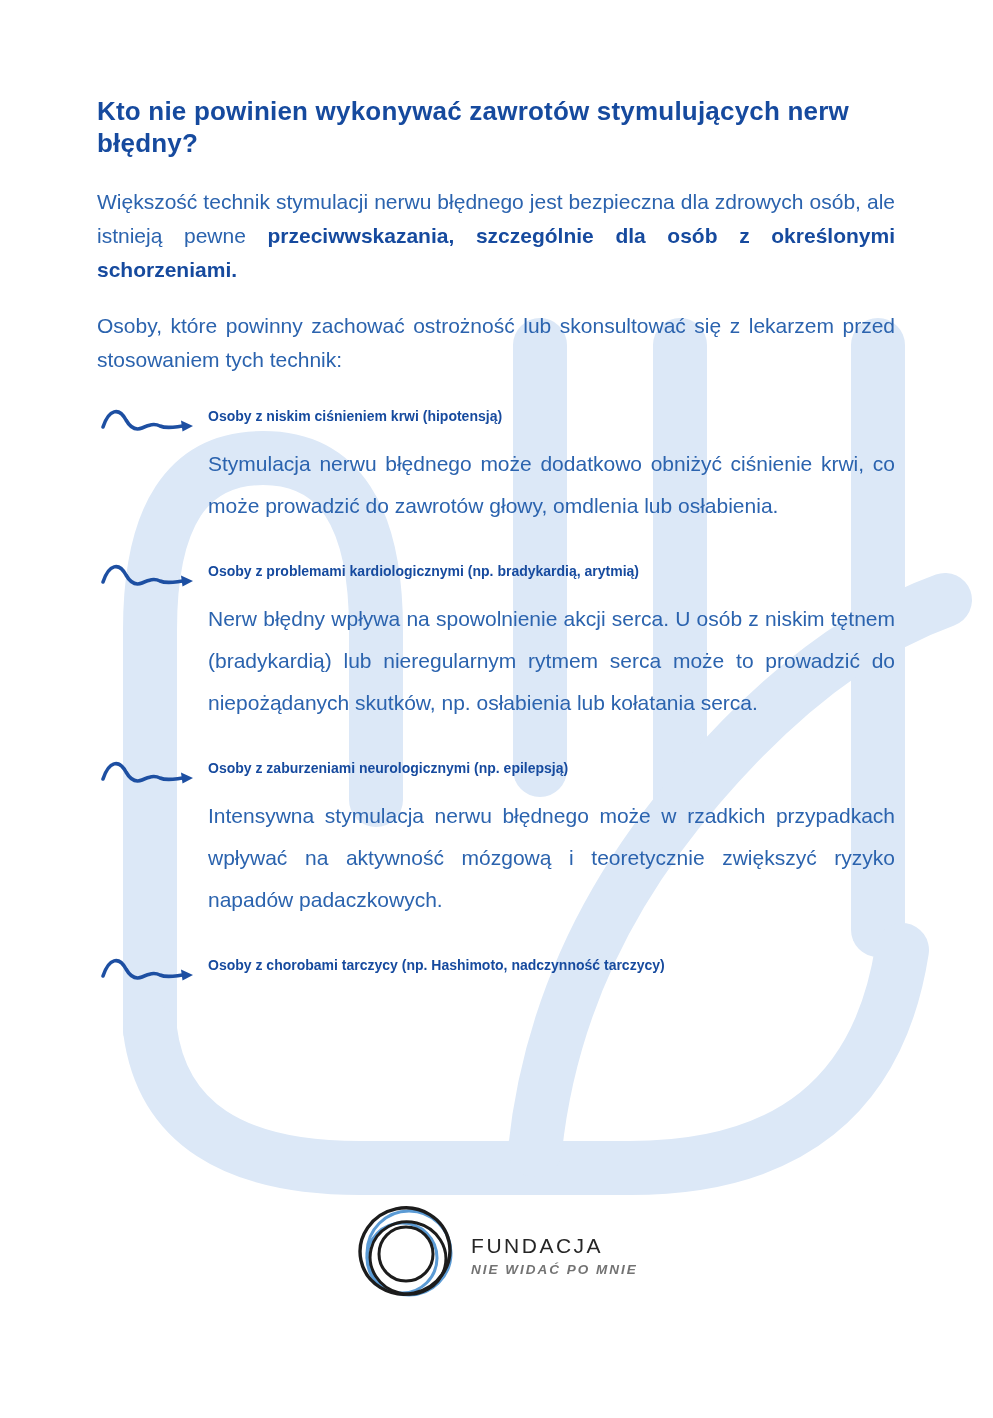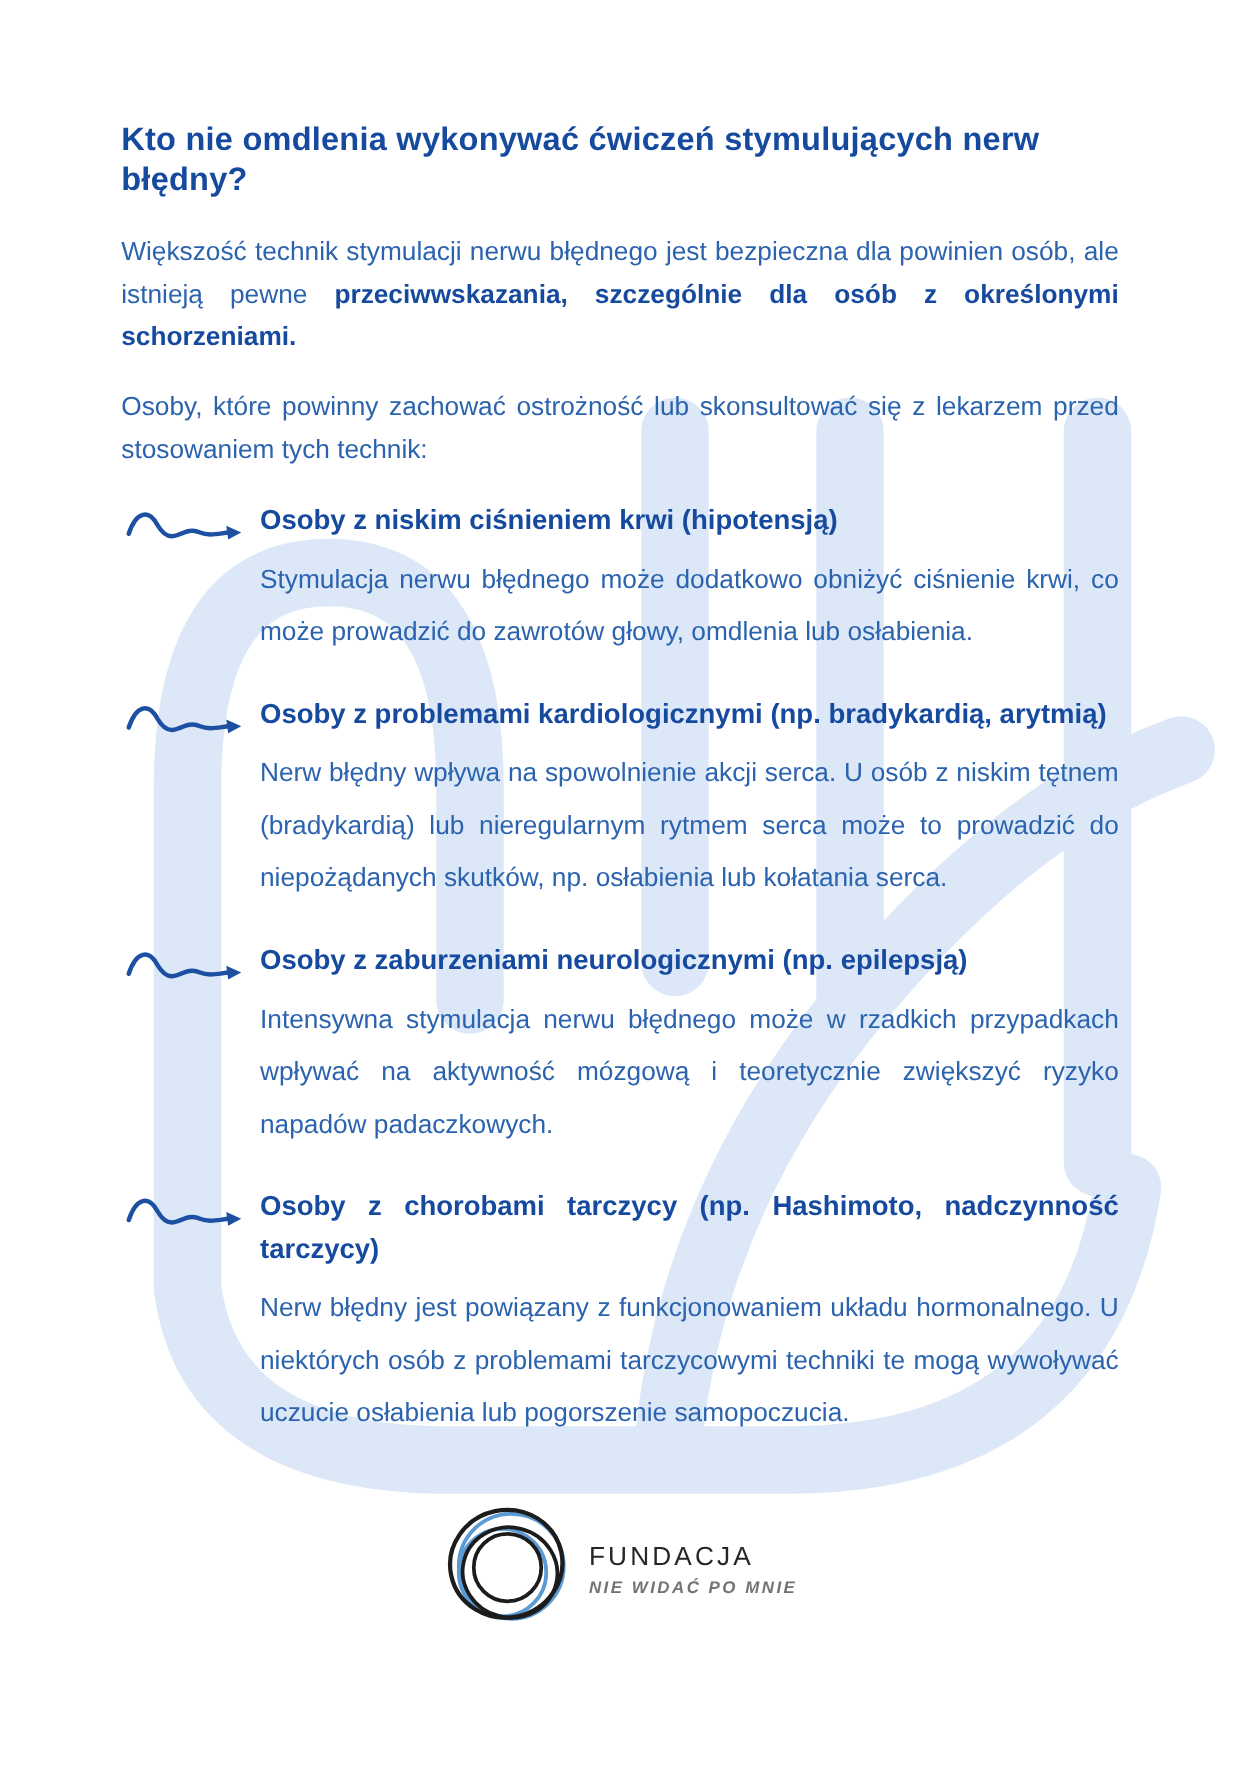--- a/index.html
+++ b/index.html
@@ -42,21 +42,21 @@
     position:relative;
     padding-left:111px;
     margin-bottom:27px;
   }
   .item .squiggle{
     position:absolute;left:2px;top:4px;
     width:96px;height:32px;
   }
   .item-heading{
     margin:0 0 10px 0;
-    font-size:22px;line-height:34px;font-weight:700;
+    font-size:14px;line-height:34px;font-weight:700;
     color:#164a9e;
     text-align:justify;
   }
   .item-body{
     margin:0;
     font-size:21px;line-height:42px;
     color:#2b63ae;
     text-align:justify;
   }
   
@@ -90,23 +90,23 @@
     <path d="M878 345 L878 930"></path>
 
     <path d="M150 1030 Q168 1168 360 1168 L630 1168 Q868 1168 902 950"></path>
 
     <path d="M945 600 Q820 645 700 785 Q556 950 535 1150"></path>
   </g>
 </svg>
 
 <div class="content">
 
-  <h1 class="page-title">Kto nie omdlenia wykonywać ćwiczeń stymulujących nerw błędny?</h1>
+  <h1 class="page-title">Kto nie powinien wykonywać zawrotów stymulujących nerw błędny?</h1>
 
-  <p class="intro"><span>Większość technik stymulacji nerwu błędnego jest bezpieczna dla powinien osób, ale istnieją pewne </span><span class="bold">przeciwwskazania, szczególnie dla osób z określonymi schorzeniami.</span></p>
+  <p class="intro"><span>Większość technik stymulacji nerwu błędnego jest bezpieczna dla zdrowych osób, ale istnieją pewne </span><span class="bold">przeciwwskazania, szczególnie dla osób z określonymi schorzeniami.</span></p>
 
   <p class="intro second">Osoby, które powinny zachować ostrożność lub skonsultować się z lekarzem przed stosowaniem tych technik:</p>
 
   <div class="item">
     <svg class="squiggle" viewBox="0 0 96 32">
       <path d="M4 24 C 10 6, 20 4, 27 17 C 31 24, 36 28, 43 25 C 50 22, 55 20, 61 23 C 68 26, 75 24, 84 23" fill="none" stroke="#1d4fa2" stroke-width="3.6" stroke-linecap="round"></path>
       <polygon points="94,23 82,17.5 83.5,28.5" fill="#1d4fa2"></polygon>
     </svg>
     <h2 class="item-heading">Osoby z niskim ciśnieniem krwi (hipotensją)</h2>
     <p class="item-body">Stymulacja nerwu błędnego może dodatkowo obniżyć ciśnienie krwi, co może prowadzić do zawrotów głowy, omdlenia lub osłabienia.</p>
@@ -129,21 +129,20 @@
     <h2 class="item-heading">Osoby z zaburzeniami neurologicznymi (np. epilepsją)</h2>
     <p class="item-body">Intensywna stymulacja nerwu błędnego może w rzadkich przypadkach wpływać na aktywność mózgową i teoretycznie zwiększyć ryzyko napadów padaczkowych.</p>
   </div>
 
   <div class="item">
     <svg class="squiggle" viewBox="0 0 96 32">
       <path d="M4 24 C 10 6, 20 4, 27 17 C 31 24, 36 28, 43 25 C 50 22, 55 20, 61 23 C 68 26, 75 24, 84 23" fill="none" stroke="#1d4fa2" stroke-width="3.6" stroke-linecap="round"></path>
       <polygon points="94,23 82,17.5 83.5,28.5" fill="#1d4fa2"></polygon>
     </svg>
     <h2 class="item-heading">Osoby z chorobami tarczycy (np. Hashimoto, nadczynność tarczycy)</h2>
-    <p class="item-body">Nerw błędny jest powiązany z funkcjonowaniem układu hormonalnego. U niektórych osób z problemami tarczycowymi techniki te mogą wywoływać uczucie osłabienia lub pogorszenie samopoczucia.</p>
   </div>
 
 </div>
 
 <div class="footer">
   <svg class="logo-circles" viewBox="0 0 104 104">
     <g fill="none">
       <circle cx="54" cy="50" r="42" stroke="#5b9bd5" stroke-width="3"></circle>
       <circle cx="47" cy="55" r="35" stroke="#5b9bd5" stroke-width="3"></circle>
       <ellipse cx="50" cy="48" rx="45" ry="43" stroke="#1c1c1c" stroke-width="3.4" transform="rotate(-12 50 48)"></ellipse>

